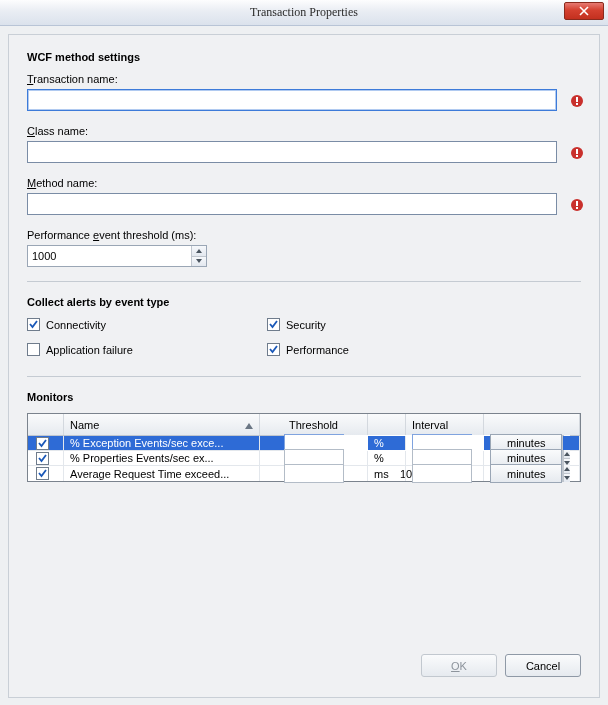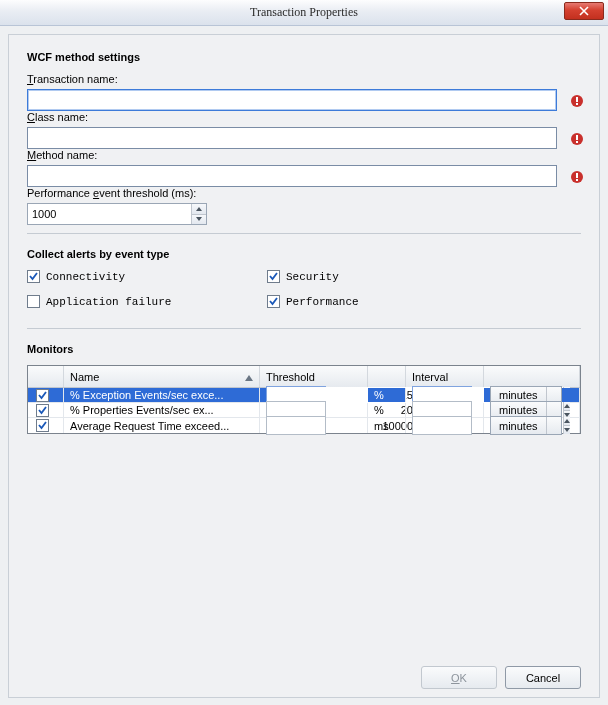--- a/index.html
+++ b/index.html
@@ -55,21 +55,21 @@
     font-weight: bold;
     font-size: 11px;
     margin-bottom: 10px;
   }
   .field-label {
     font-size: 11px;
     margin-bottom: 4px;
     display: inline-block;
   }
   .field-label u { text-decoration: underline; }
-  .row { position: relative; }
+  .row { margin-bottom: 14px; position: relative; }
   .text-input {
     width: 530px;
     height: 22px;
     border: 1px solid #7a8ca5;
     background: #fff;
     padding: 0 4px;
     font-size: 12px;
   }
   .text-input.focused {
     border: 1px solid #3d7bd9;
@@ -101,40 +101,40 @@
     background: transparent;
     text-align: left;
   }
   .spin-wrap.small input { text-align: right; }
   .spin-btns { width: 15px; height:100%; border-left:1px solid #c0c6ce; display:flex; flex-direction:column; }
   .spin-btns div { flex:1; background:linear-gradient(#f6f8fb,#e3e8ef); border-bottom:1px solid #c0c6ce; display:flex; align-items:center; justify-content:center; cursor:pointer;}
   .spin-btns div:last-child { border-bottom:none;}
   .spin-btns svg { width:6px; height:4px; }
   hr.sep { border:none; border-top:1px solid #c5cbd2; margin:8px 0 14px 0; }
   .check-grid { display:flex; flex-wrap:wrap; }
-  .chk-item { width: 240px; display:flex; align-items:center; margin-bottom:12px; font-size:11px;font-family:Liberation Mono, monospace; }
+  .chk-item { width: 240px; display:flex; align-items:center; margin-bottom:12px; font-size:11px; }
   .chk {
     width:13px; height:13px;
     border:1px solid #6f7c8c;
     background:#fff;
     margin-right:6px;
     display:flex; align-items:center; justify-content:center;
   }
   .chk.checked svg { width:9px; height:9px; display:block; }
   .chk svg { display:none; }
   .monitors-table {
     border:1px solid #7b838d;
     background:#fff;
     margin-top:8px;
   }
   .mt-head { display:flex; height:22px; background:linear-gradient(#fafbfc,#e6eaef); border-bottom:1px solid #c0c6ce; font-size:11px; }
   .mt-head > div { padding:3px 6px; border-right:1px solid #d3d8de; display:flex; align-items:center;gap:30px; }
   .col-chk { width:36px; }
   .col-name { width:196px; position:relative; }
-  .col-thresh { width:108px; text-align:right; justify-content:flex-start;}
+  .col-thresh { width:108px; text-align:right; justify-content:center;}
   .col-unit { width:38px; }
   .col-interval { width:78px; text-align:right; justify-content:flex-start;}
   .col-iunit { flex:1; }
   .sort-arrow { margin-left:auto; }
   .mt-row { display:flex; height:15px; border-bottom:1px solid #e3e7ec; font-size:11px; align-items:center; }
   .mt-row:last-child { border-bottom:none; }
   .mt-row > div { padding:0 6px; height:100%; display:flex; align-items:center; border-right:1px solid #e3e7ec;}
   .mt-row .col-chk { justify-content:center; }
   .mt-row.selected { background:#2e6bd6; color:#fff; }
   .mt-row.selected .col-unit,
@@ -145,23 +145,23 @@
   .combo {
     display:inline-flex;
     border:1px solid #9aa6b5;
     background:linear-gradient(#fafbfc,#e6eaef);
     height:19px;
     width:72px;
     align-items:center;
     font-size:11px;
     color:#000;
   }
-  .combo span { flex:1; padding:0 8px; }
+  .combo span { flex:1; padding:0 16px; }
   .combo .dd { width:15px; height:100%; border-left:1px solid #c0c6ce; display:flex; align-items:center; justify-content:center;}
-  .btnbar { position:absolute; right:18px; bottom:8px; display:flex; gap:8px; }
+  .btnbar { position:absolute; right:18px; bottom:20px; display:flex; gap:8px; }
   .btn {
     min-width:76px; height:23px;
     border:1px solid #8f99a6;
     background:linear-gradient(#fafbfc,#e6eaef);
     border-radius:3px;
     font-size:11px;
     display:flex; align-items:center; justify-content:center;
     cursor:pointer;
   }
   .btn.disabled { color:#8d949c; border-color:#c2c8cf; cursor:default;}

